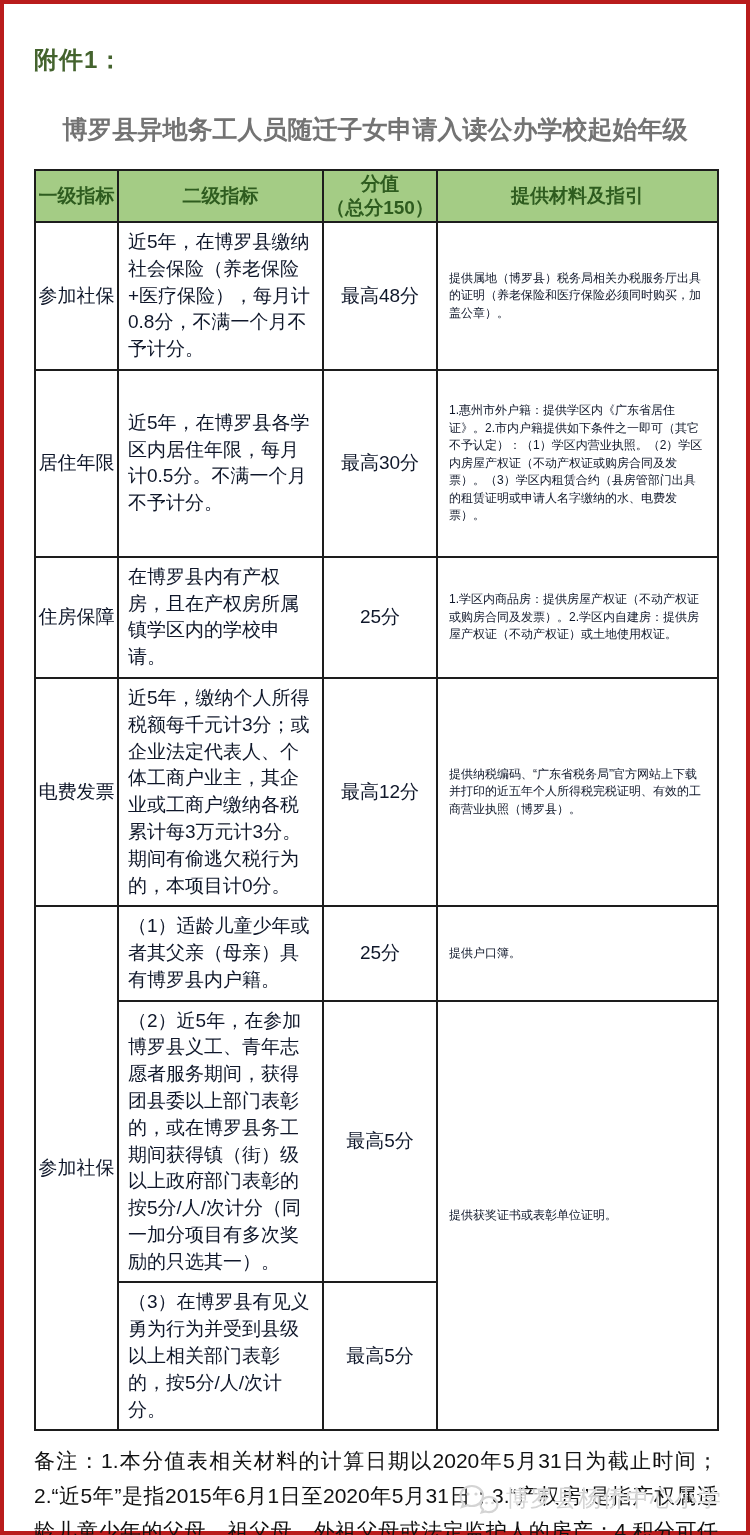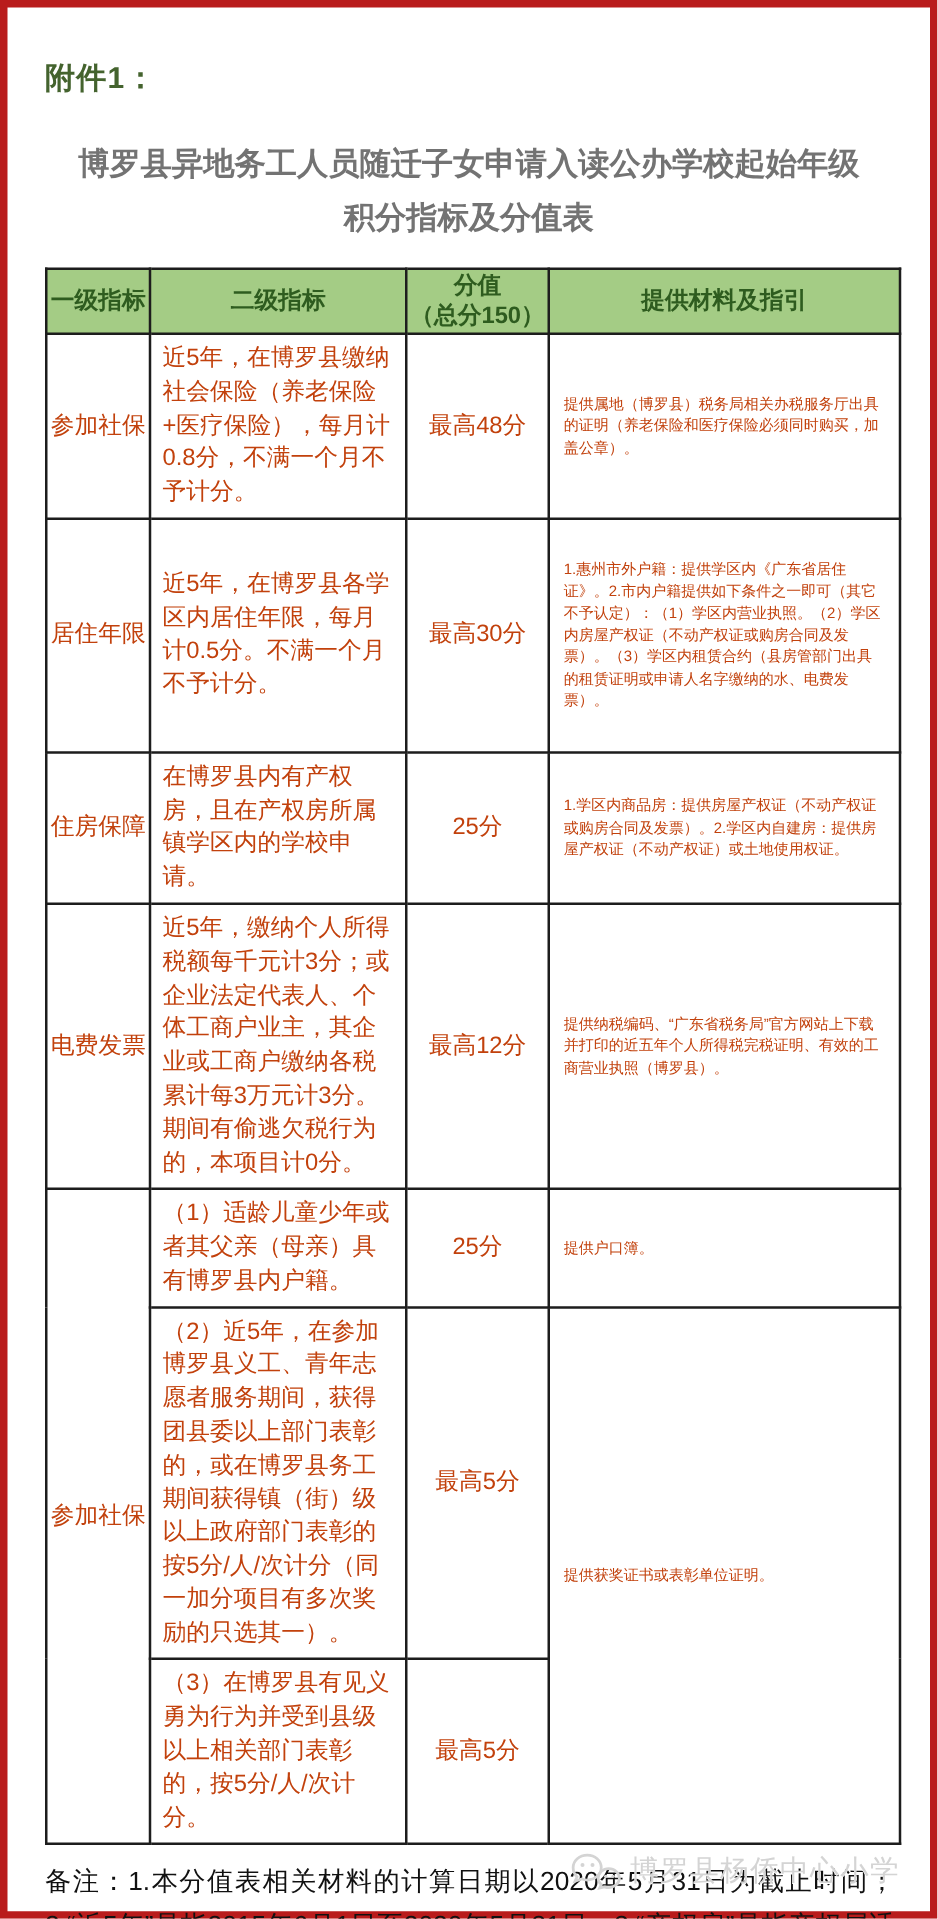--- a/index.html
+++ b/index.html
@@ -6,21 +6,21 @@
   html, body { background: #ffffff; }
   body {
     width: 750px; height: 1535px;
     font-family: "Liberation Sans", "DejaVu Sans", sans-serif;
     color: #141414;
     position: relative;
     overflow: hidden;
   }
   .page {
     width: 750px; height: 1535px;
-    border: 6px solid #b91c1c;
+    border: 4px solid #b91c1c;
     position: relative;
     background: #ffffff;
   }
   .attachment {
     margin: 40px 0 0 30px;
     font-size: 24px;
     font-weight: bold;
     color: #44632e;
     letter-spacing: 1px;
   }
@@ -47,21 +47,21 @@
     background: #a4cc85;
     color: #2e5c1f;
     font-size: 19px;
     font-weight: bold;
     text-align: center;
     line-height: 24px;
   }
   .score-table td {
     font-size: 19px;
     line-height: 1.41;
-    color: #c2410c;
+    color: #0f172a;
   }
   td.c-indicator { text-align: center; margin-top: 38px; }
   td.c-criteria  { text-align: left; padding: 6px 9px; }
   td.c-score     { text-align: center; }
   td.c-materials { text-align: left; padding: 6px 11px; font-size: 12px; line-height: 1.46; }
   .notes {
     margin: 12px 28px 0 30px;
     font-size: 21px;
     line-height: 35px;
     text-align: justify;
@@ -82,21 +82,20 @@
 </style>
 </head>
 <body>
 
 <div class="page">
 
   <div class="attachment">附件1：</div>
 
   <div class="title">
     <span>博罗县异地务工人员随迁子女申请入读公办学校起始年级</span><br>
-    <span>积分指标及分值表</span>
   </div>
 
   <table class="score-table">
     <colgroup>
       <col style="width:83px">
       <col style="width:205px">
       <col style="width:114px">
       <col style="width:281px">
     </colgroup>
     <thead>

